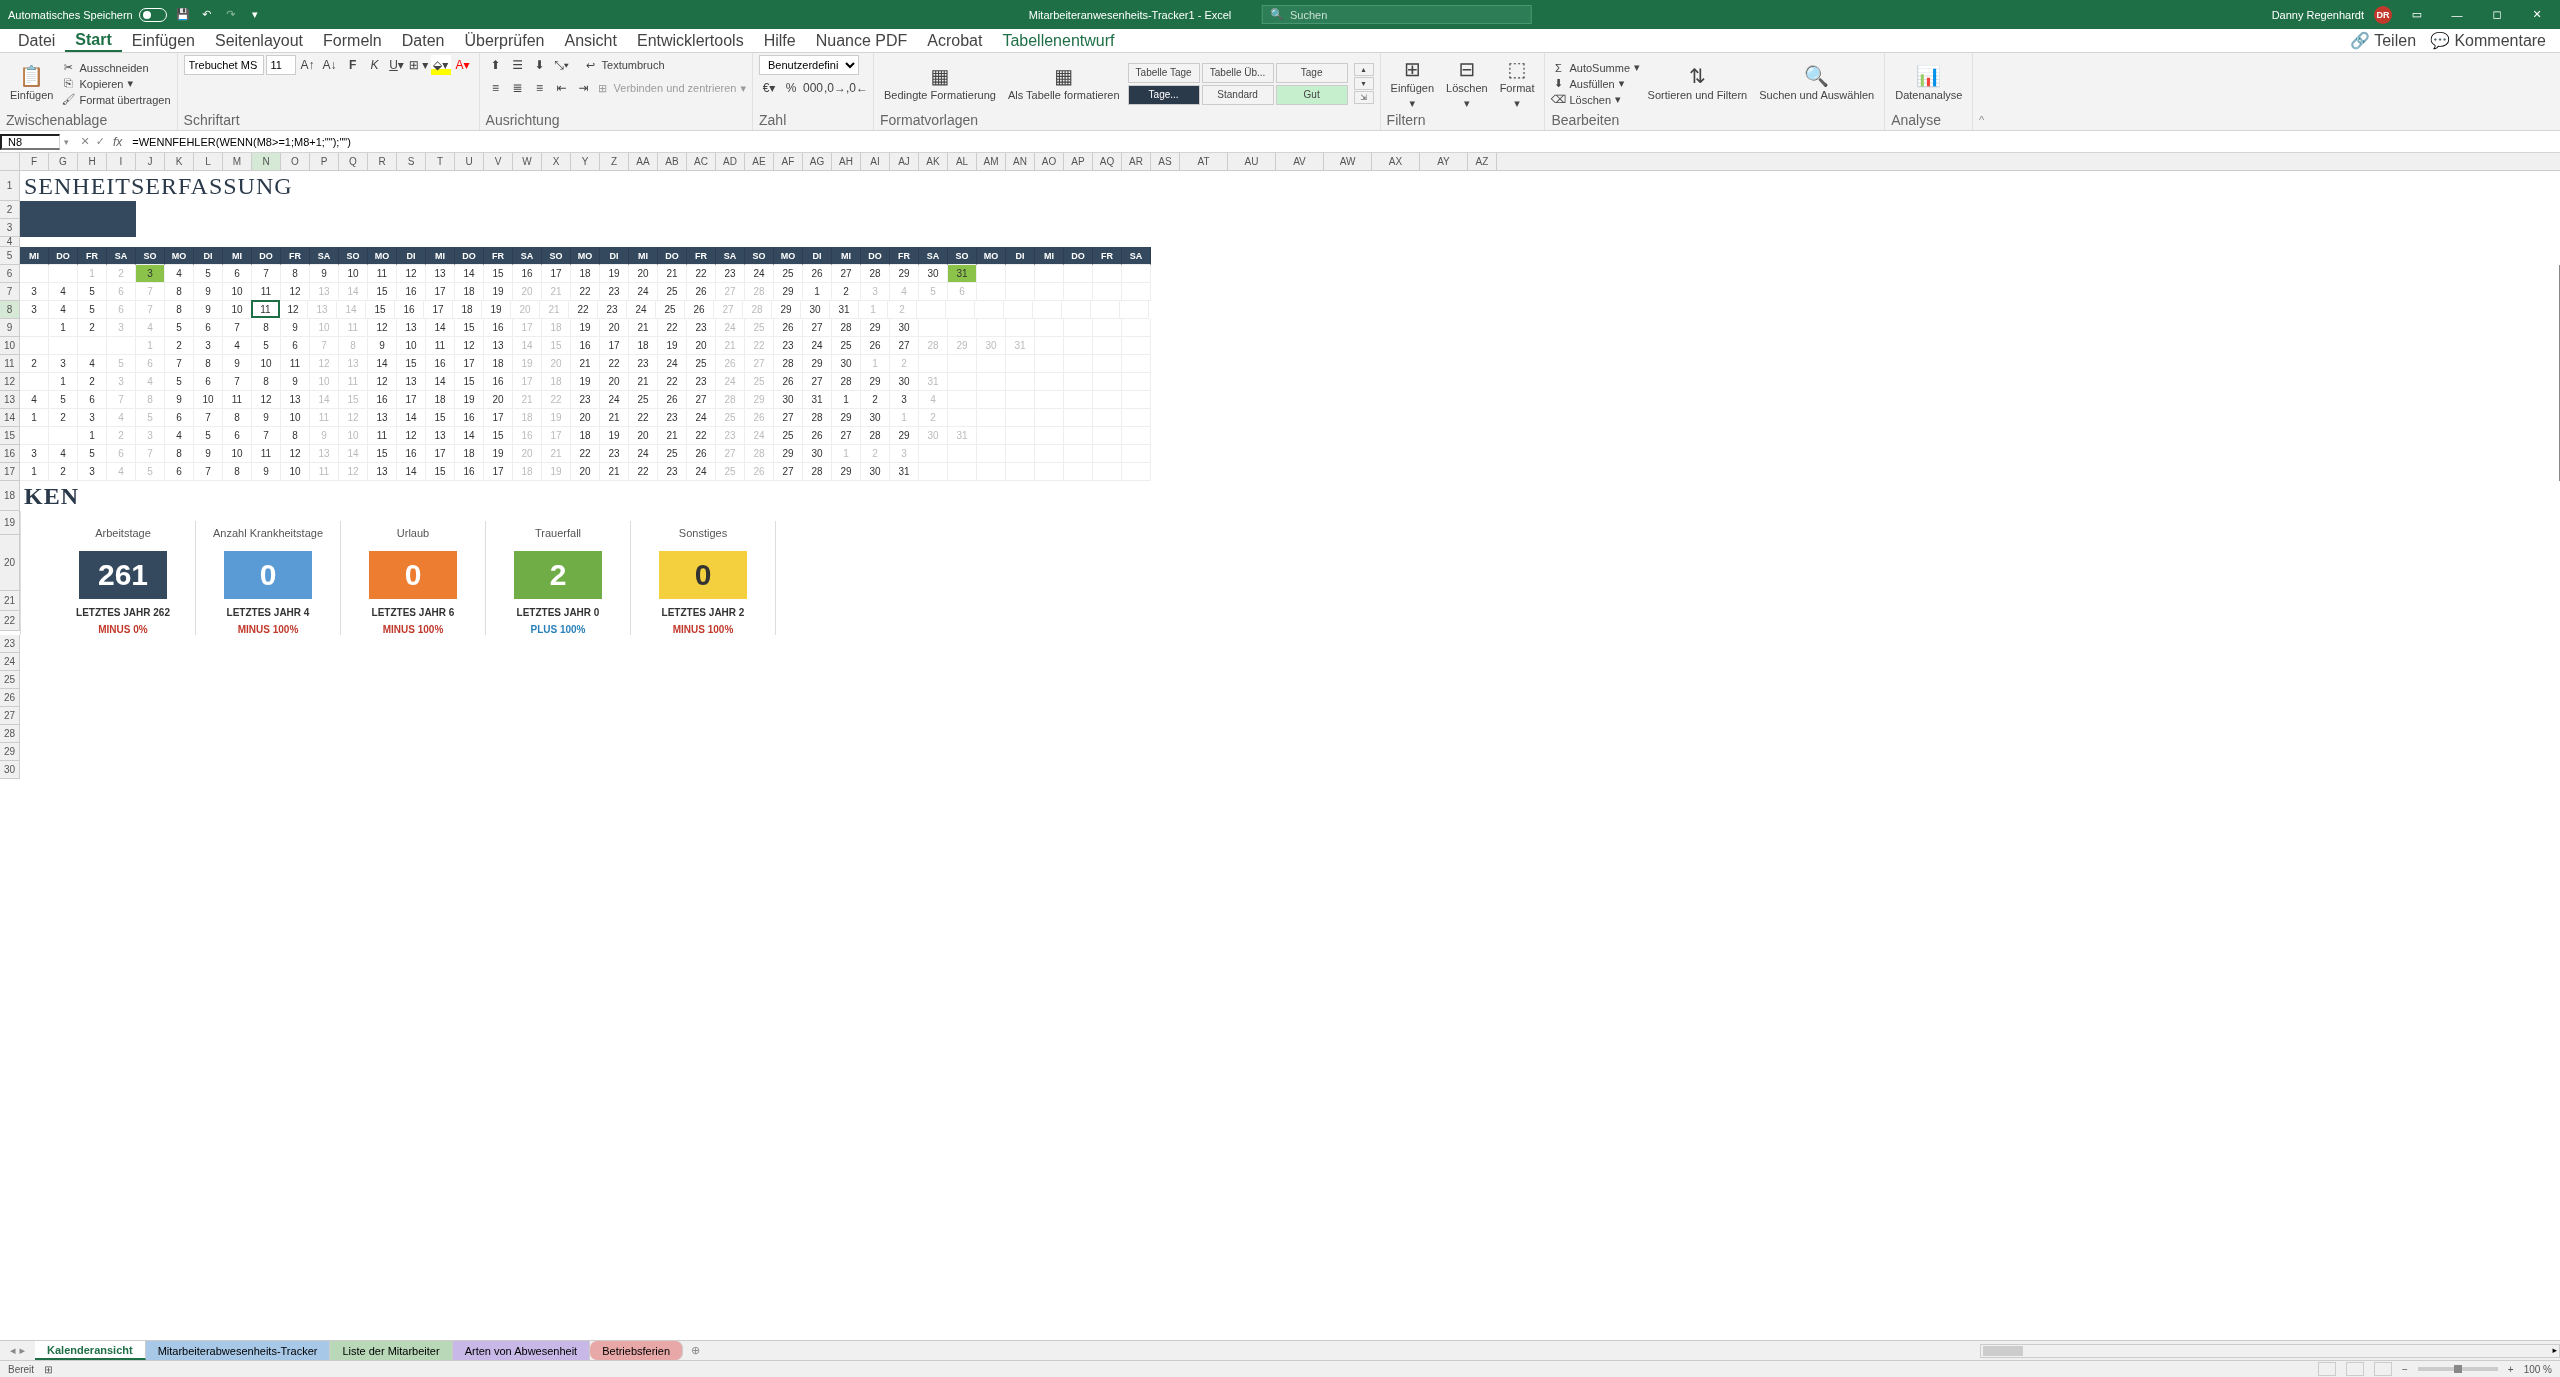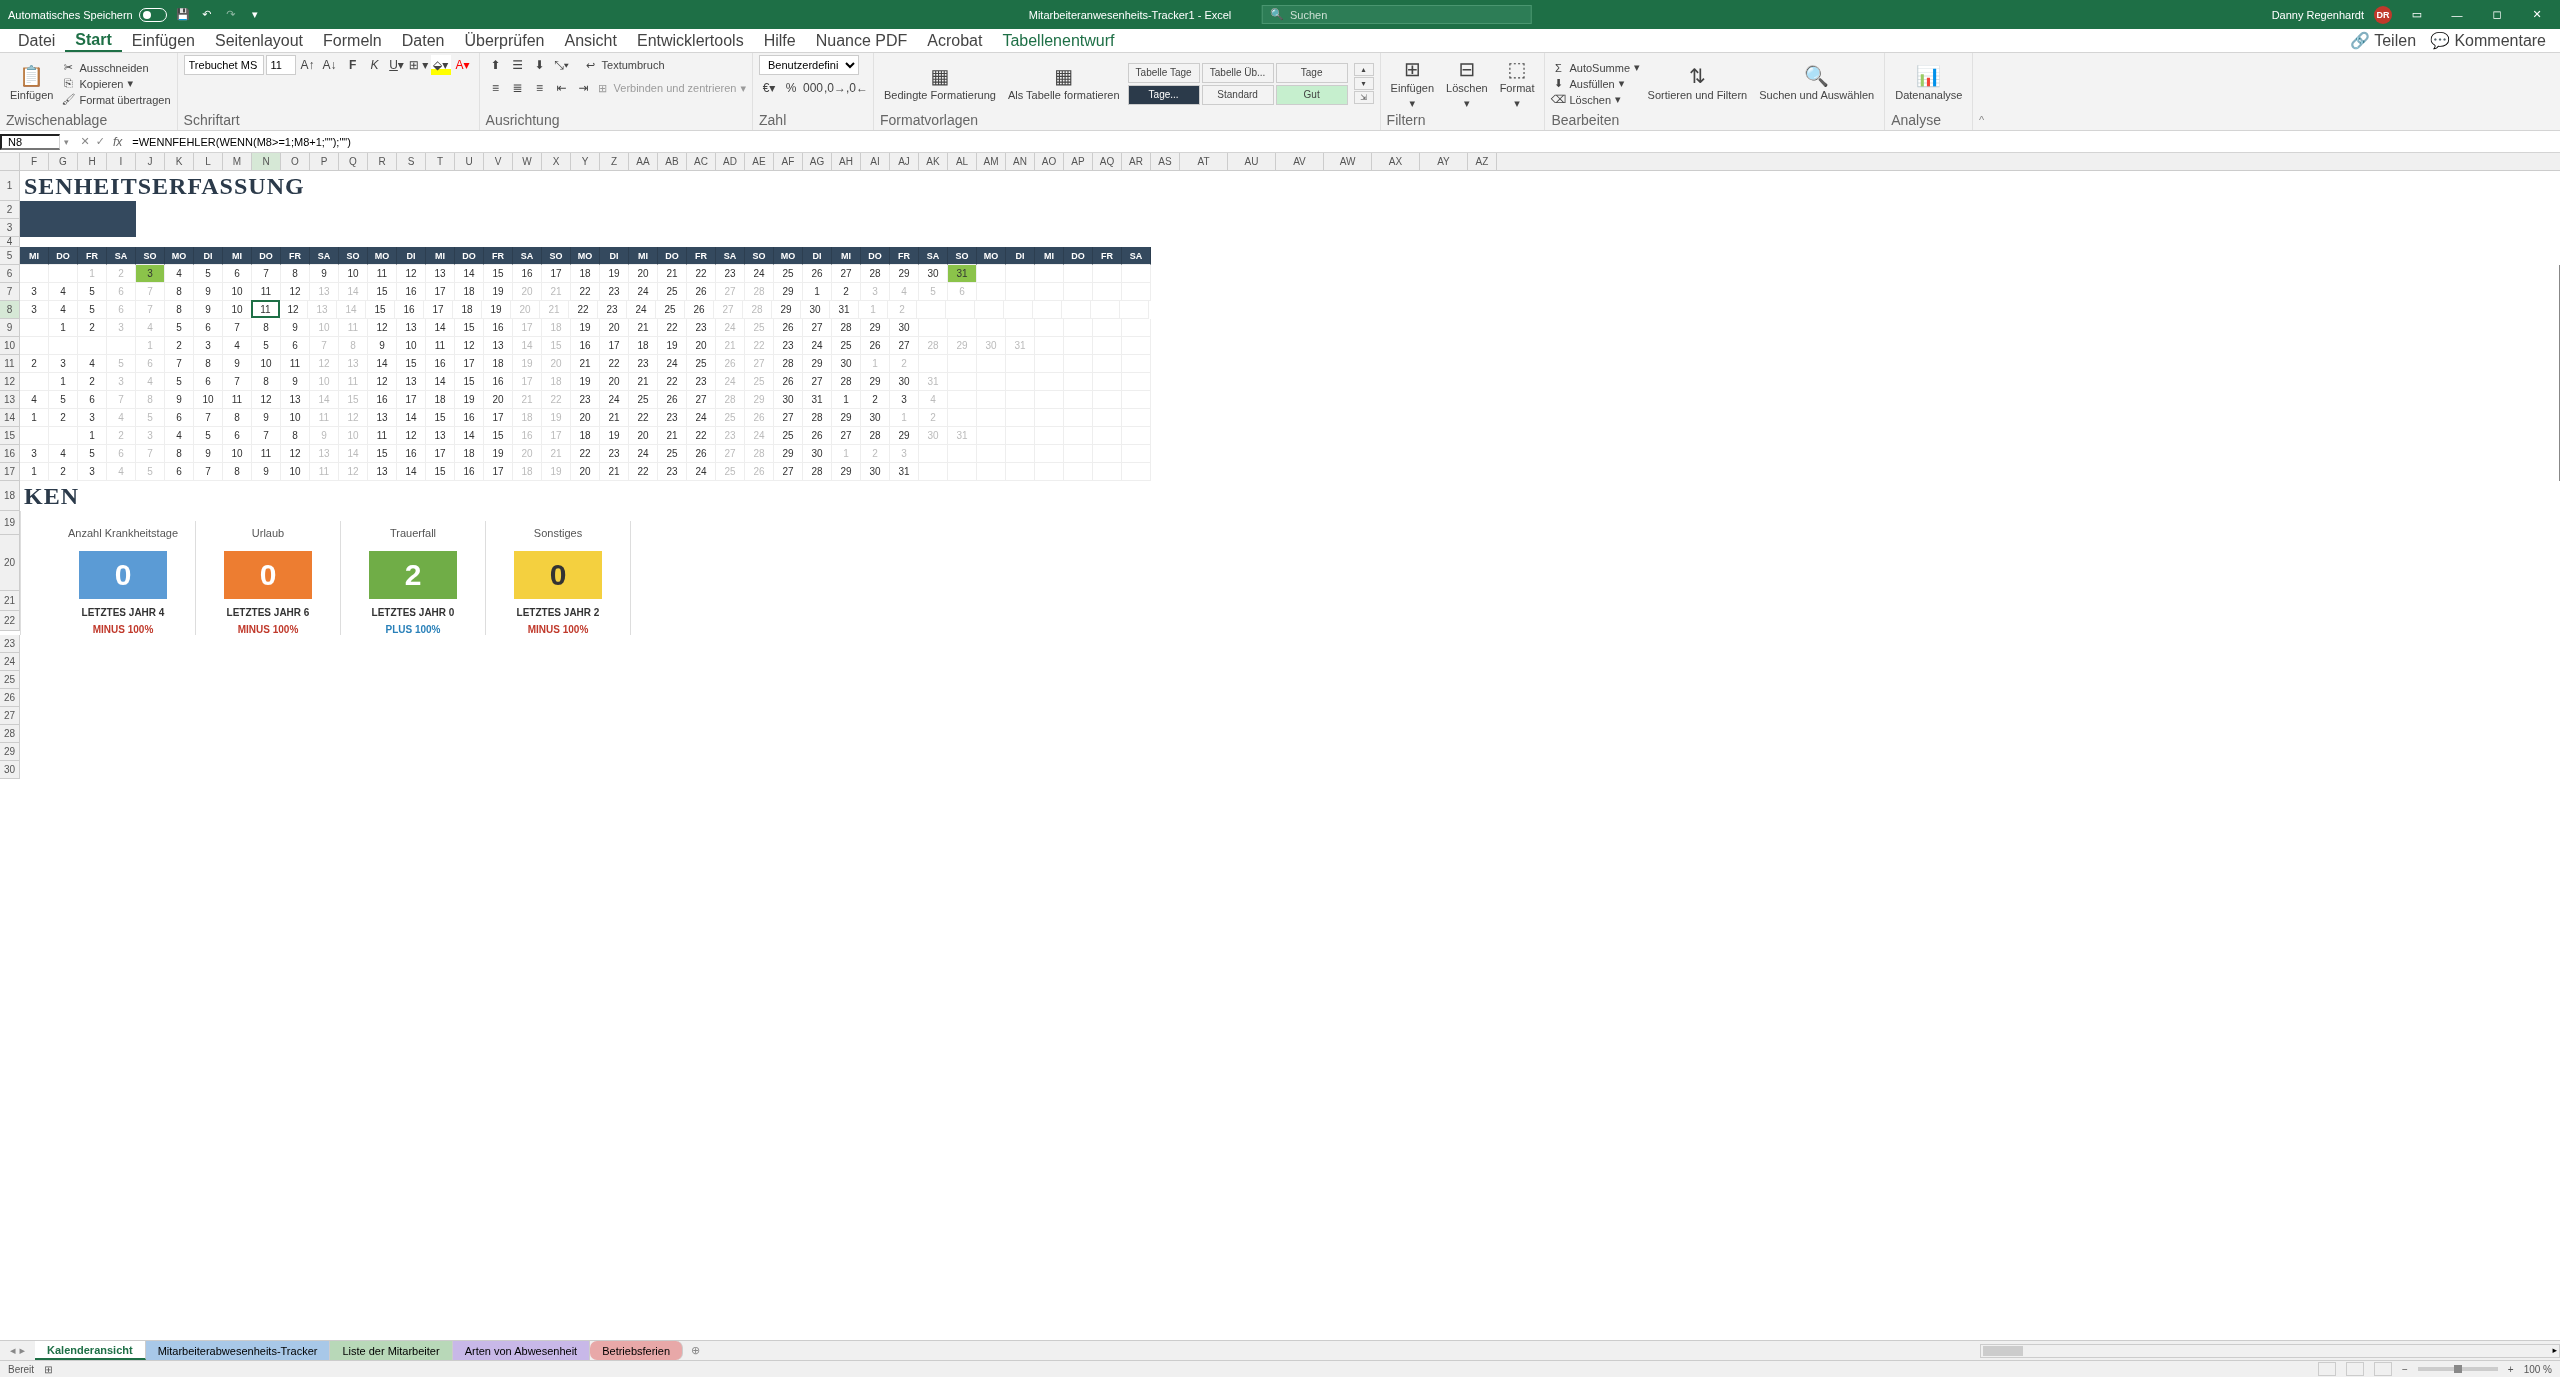--- a/index.html
+++ b/index.html
@@ -69,21 +69,21 @@
 .row-header.sel { background: #d6e8d6; }
 .cell { width: 29px; border-right: 1px solid #eee; border-bottom: 1px solid #eee; text-align: center; font-size: 10px; display: flex; align-items: center; justify-content: center; color: #333; }
 .cell.faded { color: #bbb; }
 .cell.hl-green { background: #8bc34a; color: #333; }
 .cell.selected { border: 2px solid #1e6f46; height: 18px; margin: -1px; z-index: 5; position: relative; background: #fff; }
 .cell.dh { background: #34495e; color: #fff; font-size: 9px; font-weight: bold; border-right: 1px solid #2c3e50; }
 
 
 .big-title-row { height: 30px; }
 .big-title-row .row-header { height: 30px; }
-.big-title-cont { display: flex; align-items: center; font-family: Georgia, serif; font-size: 24px; font-weight: bold; color: #2b3a4a; padding-left: 4px; letter-spacing: 1px; }
+.big-title-cont { display: flex; align-items: center; font-family: Georgia, serif; font-size: 24px; font-weight: normal; color: #2b3a4a; padding-left: 4px; letter-spacing: 1px; }
 .dark-bar { background: #34495e; width: 116px; height: 18px; }
 
 .ken-title { font-family: Georgia, serif; font-size: 24px; font-weight: bold; color: #2b3a4a; letter-spacing: 1px; }
 
 
 .stats-row { display: flex; padding: 10px 0 0 30px; gap: 0; }
 .stat-divider-left { border-left: 1px solid #ddd; }
 .stat-card { width: 145px; display: flex; flex-direction: column; align-items: center; border-right: 1px solid #ddd; padding: 0 10px; }
 .stat-label { font-size: 11px; color: #555; text-align: center; line-height: 1.2; height: 26px; display: flex; align-items: center; }
 .stat-value { width: 88px; height: 48px; display: flex; align-items: center; justify-content: center; font-size: 30px; font-weight: bold; color: #fff; margin-top: 4px; }
@@ -972,20 +972,26 @@
       </div>
       <div style="display: flex;">
         <div style="display: flex; flex-direction: column;">
           <div class="row-header" style="height: 24px;">19</div>
           <div class="row-header" style="height: 56px;">20</div>
           <div class="row-header" style="height: 20px;">21</div>
           <div class="row-header" style="height: 20px;">22</div>
         </div>
         <div class="stats-row stat-divider-left">
           <div class="stat-card">
+            <div class="stat-label">Arbeitstage</div>
+            <div class="stat-value sv-navy">261</div>
+            <div class="stat-last">LETZTES JAHR  262</div>
+            <div class="stat-change sc-red">MINUS 0%</div>
+          </div>
+          <div class="stat-card">
             <div class="stat-label">Anzahl Krankheitstage</div>
             <div class="stat-value sv-blue">0</div>
             <div class="stat-last">LETZTES JAHR  4</div>
             <div class="stat-change sc-red">MINUS 100%</div>
           </div>
           <div class="stat-card">
             <div class="stat-label">Urlaub</div>
             <div class="stat-value sv-orange">0</div>
             <div class="stat-last">LETZTES JAHR  6</div>
             <div class="stat-change sc-red">MINUS 100%</div>

